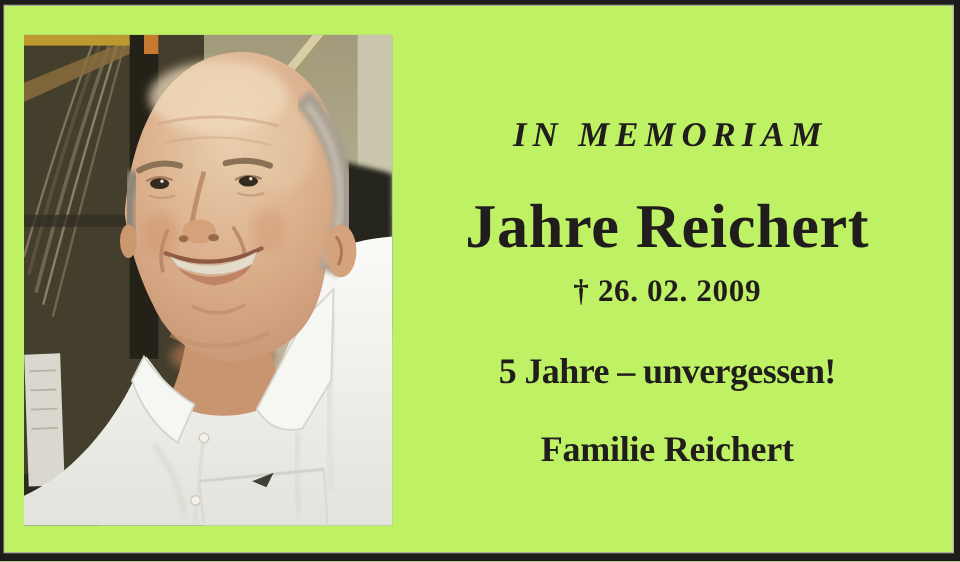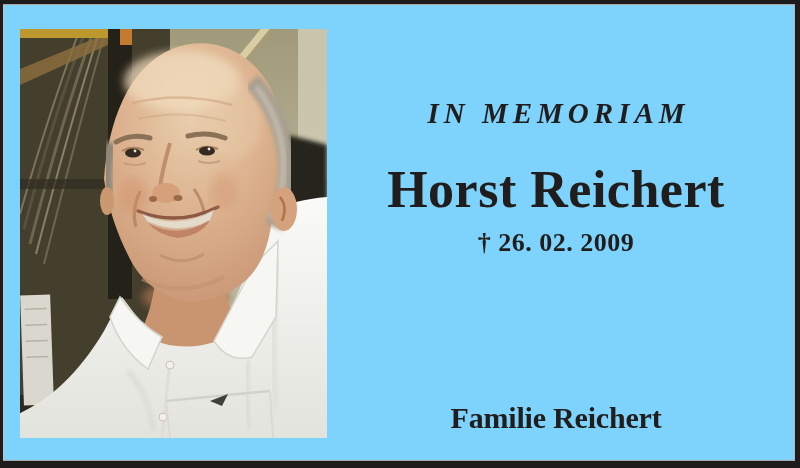--- a/index.html
+++ b/index.html
@@ -1,20 +1,20 @@
 <!DOCTYPE html>
 <html><head>
 <meta charset="utf-8">
 <style>
   html,body{margin:0;padding:0;background:#ffffff;}
   body{width:800px;height:468px;position:relative;overflow:hidden;
        font-family:"Liberation Serif", serif;}
 
   .frame{
-    position:absolute; inset:0; background:#7dd3fc;
+    position:absolute; inset:0; background:#bef264;
     border-style:solid; border-color:#1d1b1b;
     border-width:4px 5px 7px 3px;
     box-shadow: inset 0 1px 0 #a9a6a4, inset 0 -1px 0 #a9a6a4,
                 inset 1px 0 0 #c6c3c1, inset -1px 0 0 #b5b2b0;
     box-sizing:border-box;
   }
 
   .photo{
     position:absolute; left:17px; top:25px; width:307px; height:409px;
     margin:0; overflow:hidden; background:#b4ae93;
@@ -30,21 +30,21 @@
   }
   .line.header{
     top:95px; font-size:29px; font-weight:bold; font-style:italic;
     letter-spacing:5px; padding-left:5px; box-sizing:border-box;
   }
   .line.name{
     top:160px; font-size:52px; font-weight:bold; letter-spacing:0.5px;
   }
   .line.date{ top:226px; font-size:26px; font-weight:bold; letter-spacing:0.5px;}
   .line.message{ top:291px; font-size:30px; font-weight:bold; letter-spacing:-0.5px;}
-  .line.family{ top:356px; font-size:30px; font-weight:bold; letter-spacing:-0.2px;margin-top:43px;}
+  .line.family{ top:356px; font-size:30px; font-weight:bold; letter-spacing:-0.2px;}
 </style>
 </head>
 <body>
 
 <div class="frame">
 
   <figure class="photo">
     <svg viewBox="0 0 307 409" preserveAspectRatio="none" aria-hidden="true">
       <defs>
         <linearGradient id="wall" x1="0" y1="0" x2="0" y2="1">
@@ -170,18 +170,19 @@
         <path d="M 146,372 L 150,409 M 250,362 L 253,409" stroke="#deddd8" stroke-width="2" fill="none"></path>
         <path d="M 190,372 L 208,365 L 202,377 Z" fill="#3f3e36"></path>
       </g>
 
       <rect x="0" y="0" width="307" height="409" fill="#8a7a50" opacity="0.04"></rect>
     </svg>
   </figure>
 
   <div class="text-col">
     <div class="line header">IN MEMORIAM</div>
-    <div class="line name">Horst Reichert</div>
+    <div class="line name">Jahre Reichert</div>
     <div class="line date">† 26. 02. 2009</div>
+    <div class="line message">5 Jahre – unvergessen!</div>
     <div class="line family">Familie Reichert</div>
   </div>
 
 </div>
 
 </body></html>

